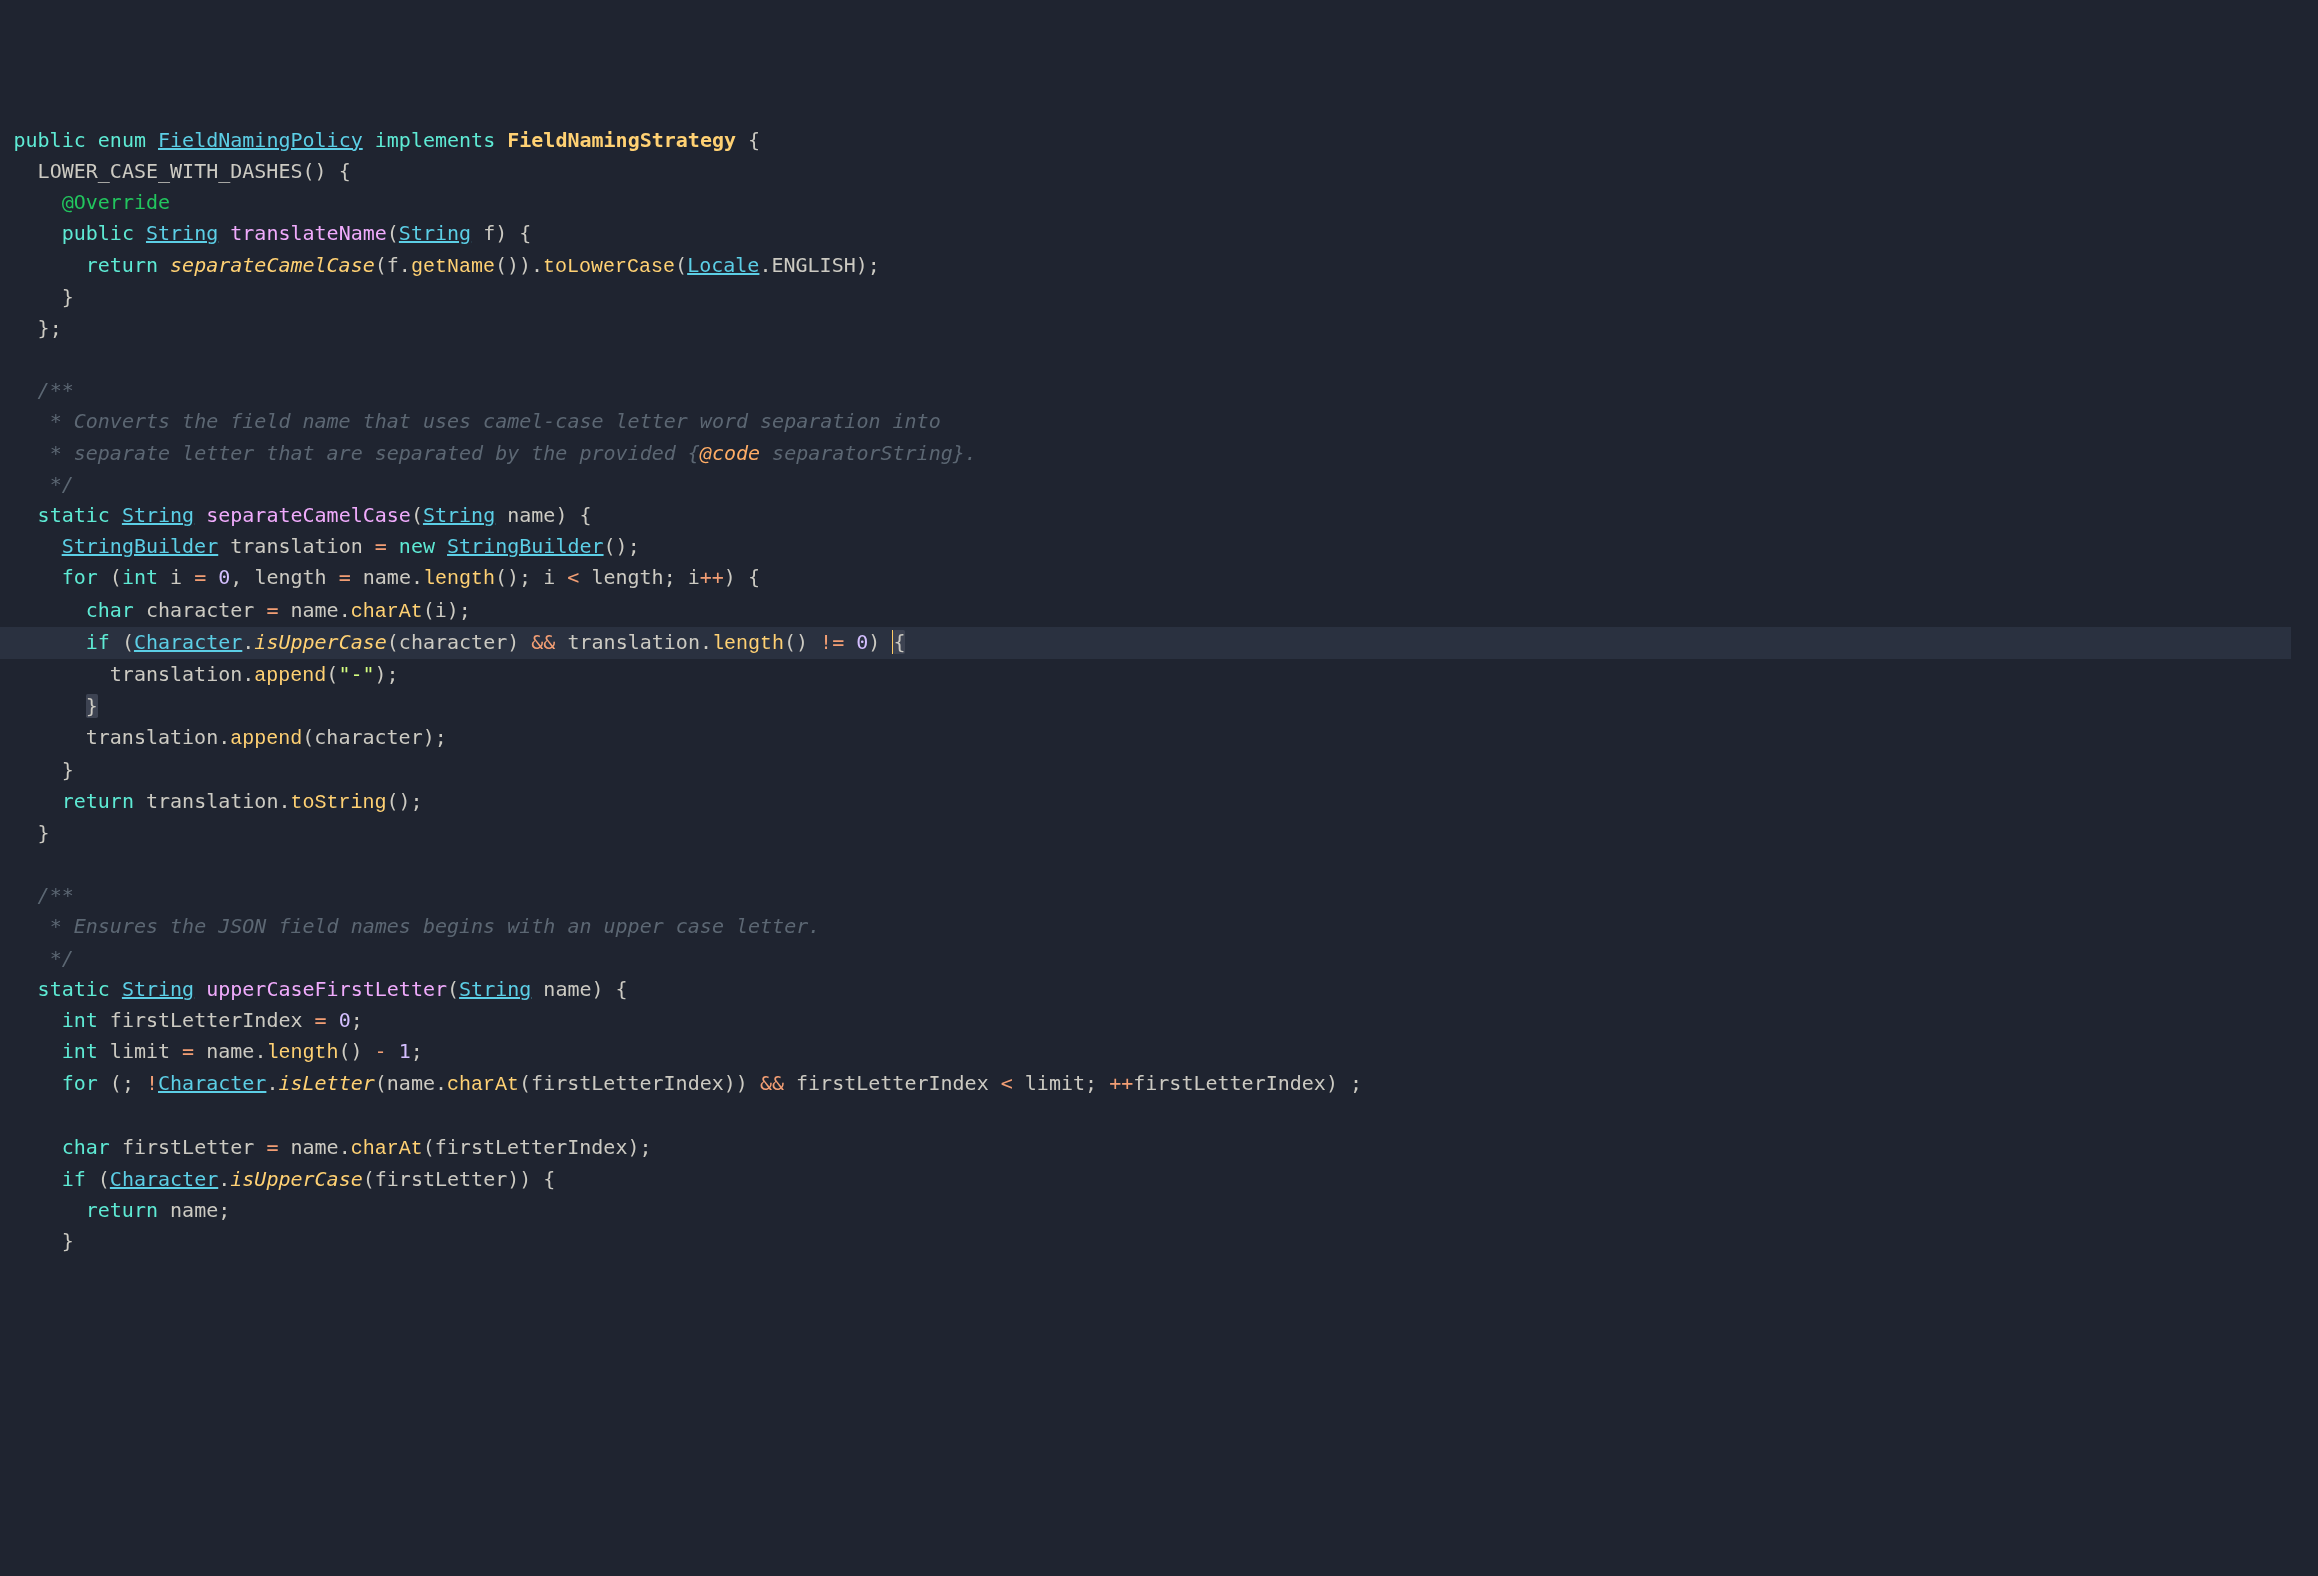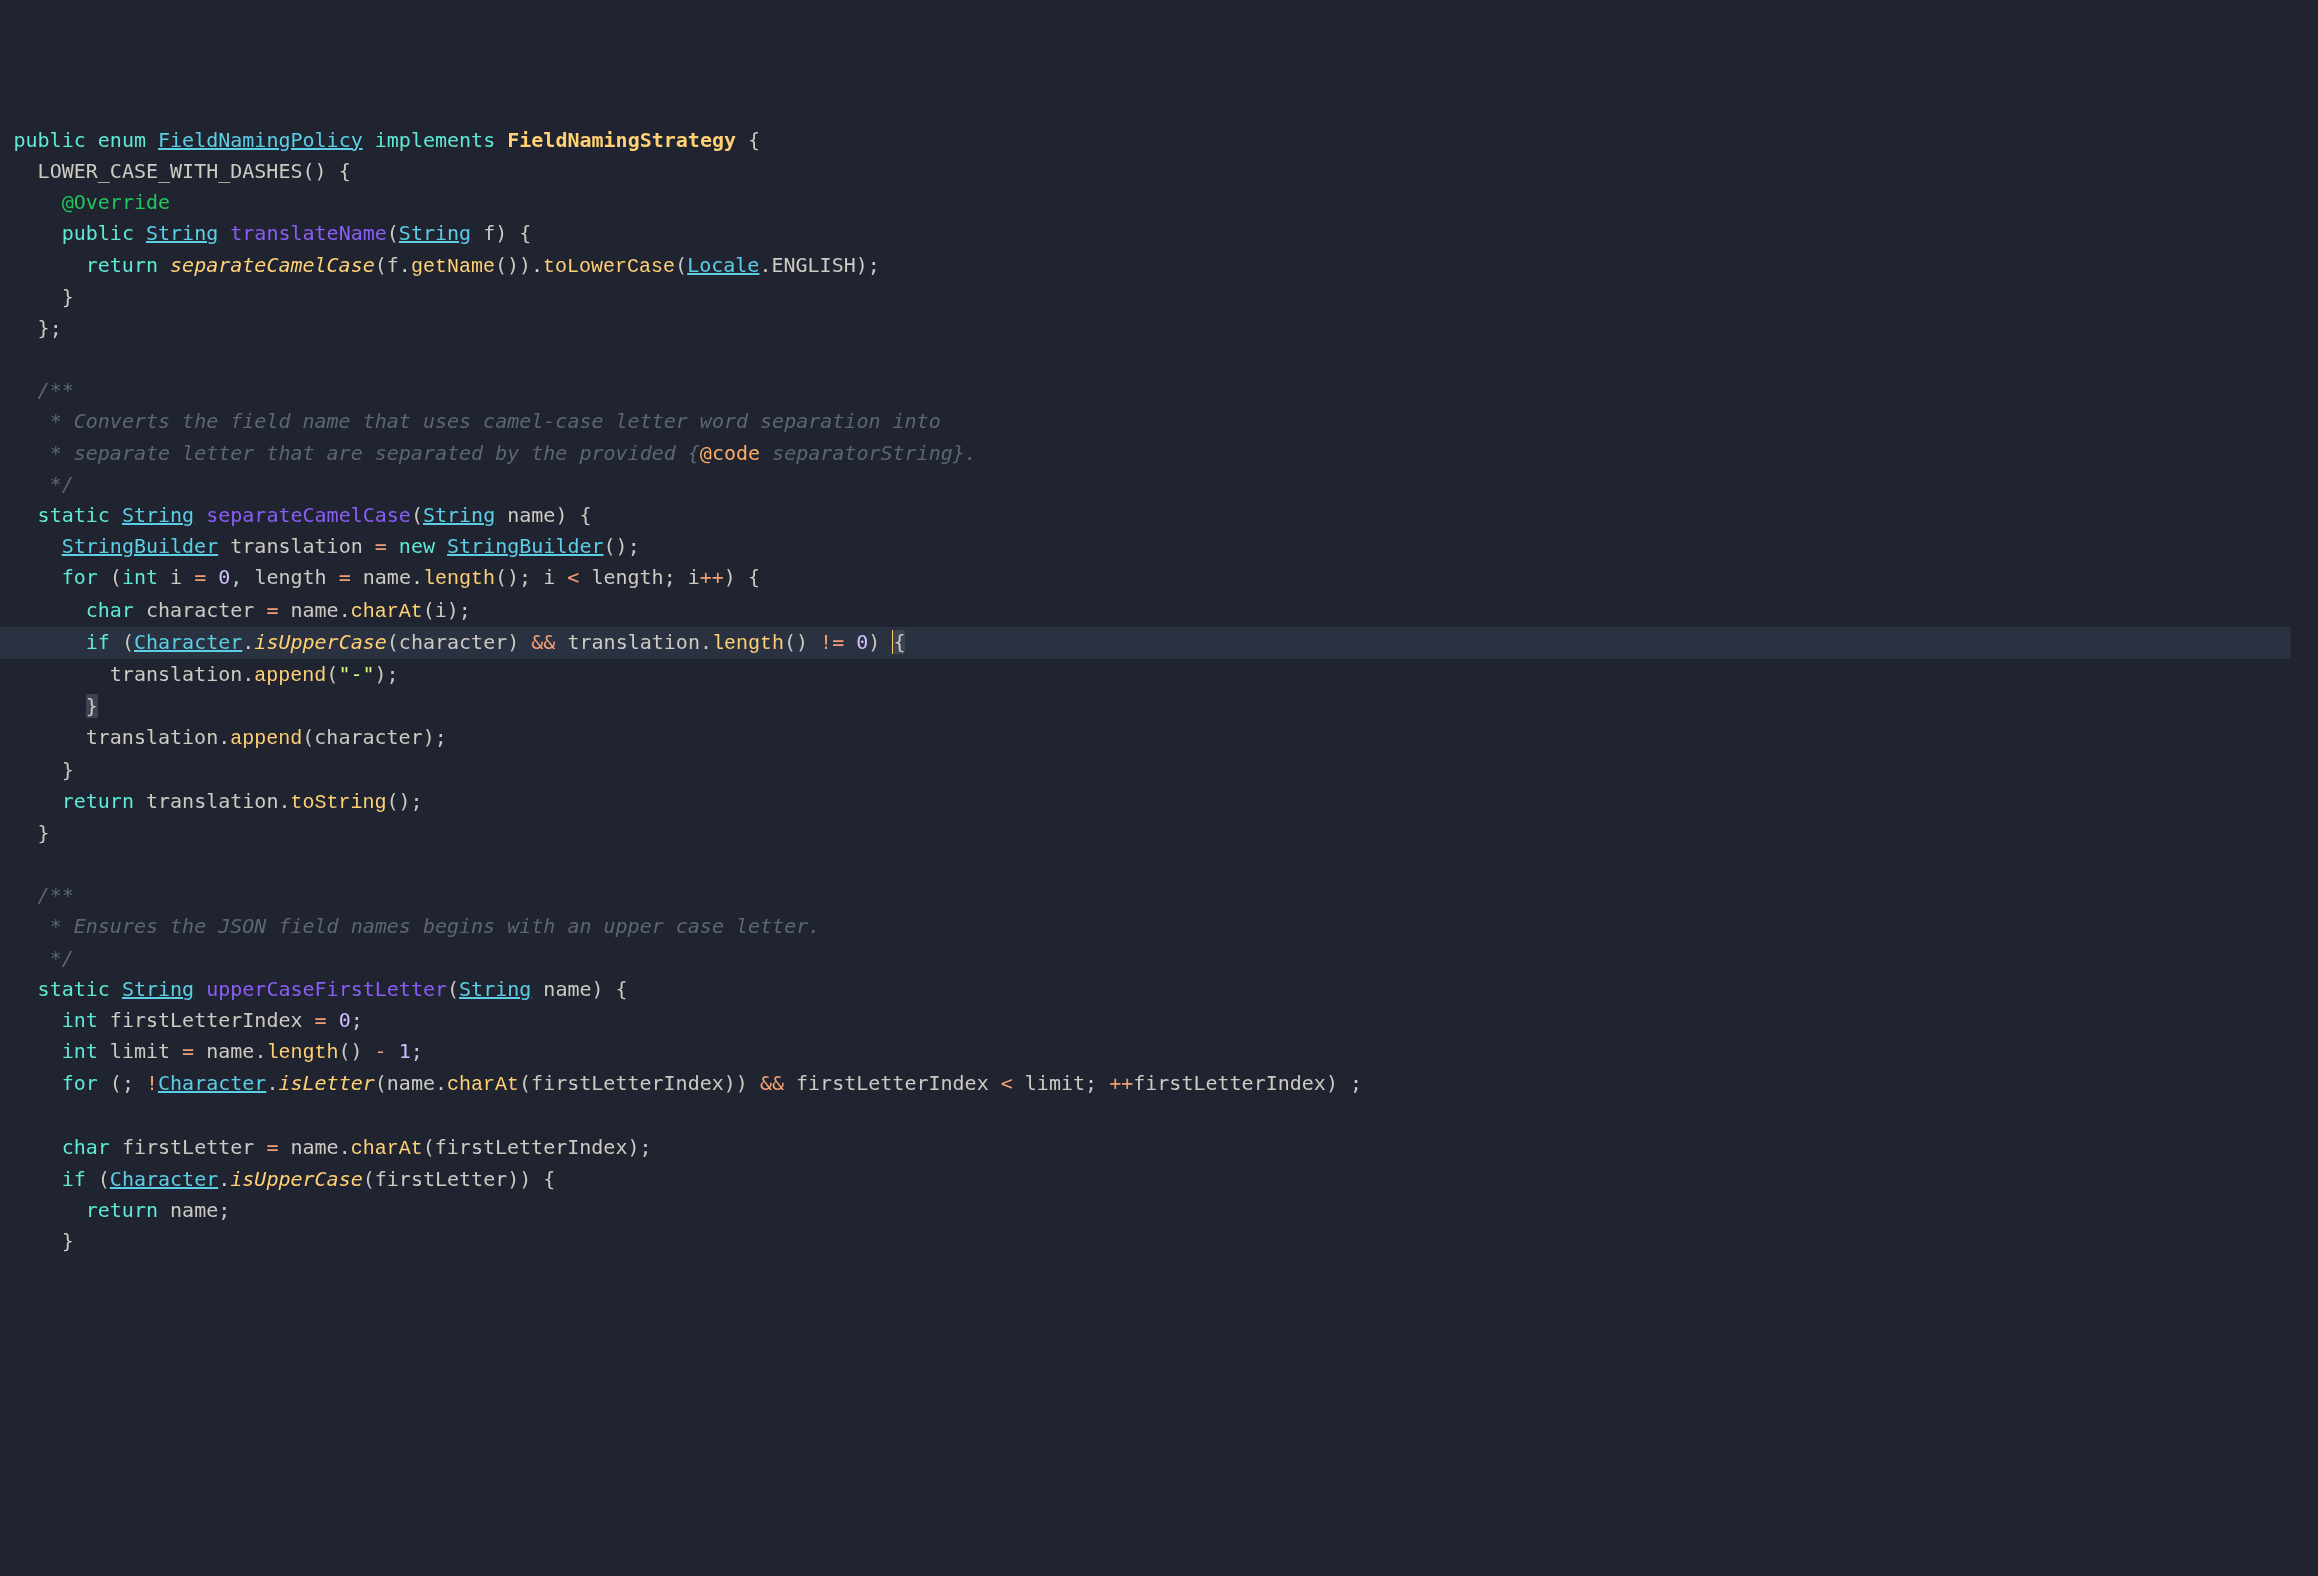--- a/index.html
+++ b/index.html
@@ -12,25 +12,25 @@
   padding: 0;
   white-space: pre;
   overflow-x: auto;
 }
 .code-container {
   padding: 0 13.5px;
 }
 .kw { color: #5eead4; }
 .type { color: #5ccfe6; text-decoration: underline; }
 .class-name { color: #ffd173; }
-.method { color: #8b5cf6; }
+.method { color: #f0abfc; }
 .method-call { color: #ffd173; font-family: Liberation Mono, monospace; }
 .annotation { color: #22c55e; }
 .comment { color: #5c6773; font-style: italic; }
-.doc-tag { color: #ffad66; }
+.doc-tag { color: #ffad66; font-style: italic; }
 .string { color: #d5ff80; }
 .number { color: #d4bfff; }
 .const { color: #cccac2; }
 .op { color: #f29e74; }
 .punct { color: #cccac2; }
 .italic-method { color: #ffd173; font-style: italic; }
 .param { color: #cccac2; }
 .line-highlight {
   background: #2a3140;
   display: inline-block;

